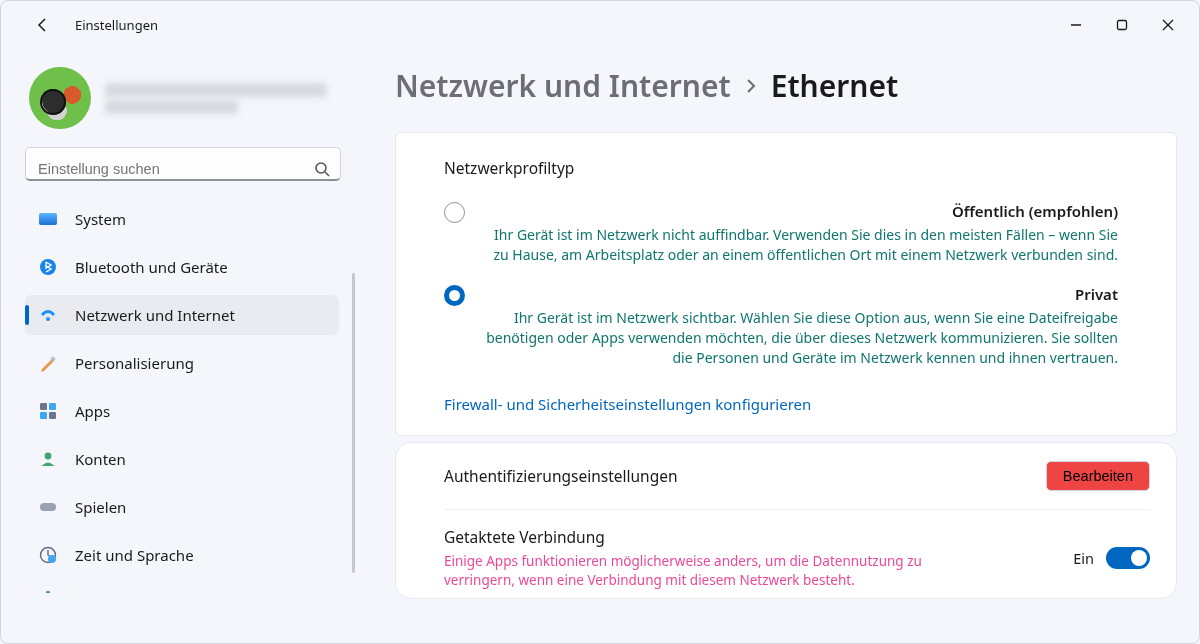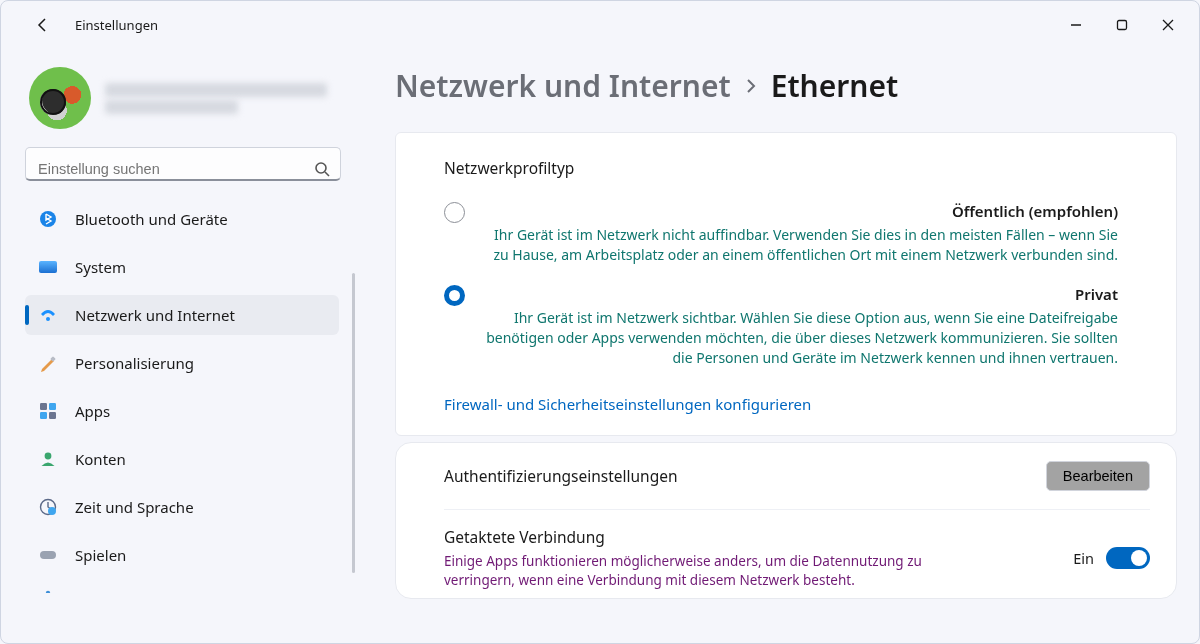--- a/index.html
+++ b/index.html
@@ -166,26 +166,26 @@
   .card2 {
     background:#fff;
     border:1px solid #e7e9ef;
     border-radius:16px;
     margin: 0 14px 0 0;
     padding: 18px 26px 0 48px;
   }
   .auth-row { display:flex; align-items:center; justify-content:space-between; padding-bottom:18px; border-bottom:1px solid #eef0f5; }
   .auth-label{ font-size:15.5px; }
   .edit-btn {
-    background:#a3a3a3; border:1px solid #d1d4dc; border-radius:5px;
+    background:#ef4444; border:1px solid #d1d4dc; border-radius:5px;
     padding:6px 16px; font-size:14.5px; cursor:pointer;
   }
   .metered-row { display:flex; justify-content:space-between; padding:16px 0 8px 0; gap:60px;}
   .metered-text .t1{ font-size:15.5px; margin-bottom:4px;}
-  .metered-text .t2{ font-size:13.5px; color:#701a75; line-height:1.4; max-width:520px;}
+  .metered-text .t2{ font-size:13.5px; color:#ec4899; line-height:1.4; max-width:520px;}
   .toggle-block{ display:flex; align-items:center; gap:12px;justify-content:center; }
   .toggle-state{ font-size:14.5px; }
   .toggle {
     width:44px; height:22px; border-radius:12px; background:#0067c0; position:relative; cursor:pointer;
   }
   .toggle::after{
     content:""; position:absolute; right:3px; top:3px; width:16px; height:16px; border-radius:50%;
     background:#fff;
   }
 
@@ -238,32 +238,32 @@
       <input type="text" placeholder="Einstellung suchen" style="">
       <svg class="search-icon" viewBox="0 0 16 16">
           <circle cx="7" cy="7" r="5"></circle>
           <path d="M11 11 L15 15"></path>
         </svg>
     </div>
 
     <nav class="nav">
       <div class="nav-item">
         <span class="nav-ico">
+            <span class="ic-system"></span>
+          </span>
+        <span>System</span>
+      </div>
+      <div class="nav-item">
+        <span class="nav-ico">
           <svg viewBox="0 0 18 18" fill="#1a84e8">
               <circle cx="9" cy="9" r="8"></circle>
               <path d="M7 4 L12 7 L7 10 L7 4 M7 14 L12 11 L7 8" stroke="#fff" stroke-width="1.4" fill="none"></path>
             </svg>
         </span>
         <span>Bluetooth und Geräte</span>
-      </div>
-      <div class="nav-item">
-        <span class="nav-ico">
-            <span class="ic-system"></span>
-          </span>
-        <span>System</span>
       </div>
       <div class="nav-item active">
         <span class="nav-ico ic-net">
           <svg viewBox="0 0 18 18" fill="#1b91ff">
               <path d="M2 8 Q9 0 16 8 L14 10 Q9 4 4 10 Z"></path>
               <circle cx="9" cy="13" r="2"></circle>
             </svg>
         </span>
         <span>Netzwerk und Internet</span>
       </div>
@@ -291,35 +291,35 @@
         <span class="nav-ico">
           <svg viewBox="0 0 18 18" fill="#3aa66e">
               <circle cx="9" cy="6" r="3.4"></circle>
               <path d="M2.5 16 Q9 9 15.5 16 Z"></path>
             </svg>
         </span>
         <span>Konten</span>
       </div>
       <div class="nav-item">
         <span class="nav-ico">
+          <svg viewBox="0 0 18 18" fill="#9aa2b1">
+              <rect x="1" y="5" width="16" height="8" rx="4"></rect>
+            </svg>
+        </span>
+        <span>Spielen</span>
+      </div>
+      <div class="nav-item">
+        <span class="nav-ico">
           <svg viewBox="0 0 18 18">
               <circle cx="9" cy="9" r="7.5" fill="none" stroke="#5b6988" stroke-width="1.4"></circle>
               <path d="M9 4 V9 L12 11" stroke="#5b6988" stroke-width="1.4" fill="none"></path>
               <circle cx="13" cy="13" r="4" fill="#3fa6ef"></circle>
             </svg>
         </span>
         <span>Zeit und Sprache</span>
-      </div>
-      <div class="nav-item">
-        <span class="nav-ico">
-          <svg viewBox="0 0 18 18" fill="#9aa2b1">
-              <rect x="1" y="5" width="16" height="8" rx="4"></rect>
-            </svg>
-        </span>
-        <span>Spielen</span>
       </div>
       <div class="nav-item last" style="overflow:hidden; height:22px; align-items:flex-start; padding-top:6px;">
         <span class="nav-ico">
           <svg viewBox="0 0 18 18" fill="#3e8fd8">
               <circle cx="9" cy="4" r="2.2"></circle>
               <path d="M4 8 H14 L11 17 H7 Z"></path>
             </svg>
         </span>
         <span>Barrierefreiheit</span>
       </div>

